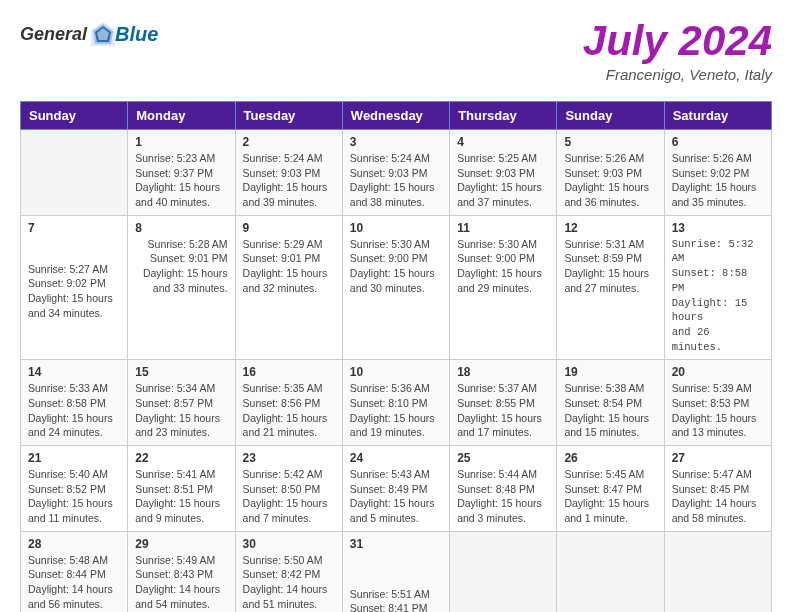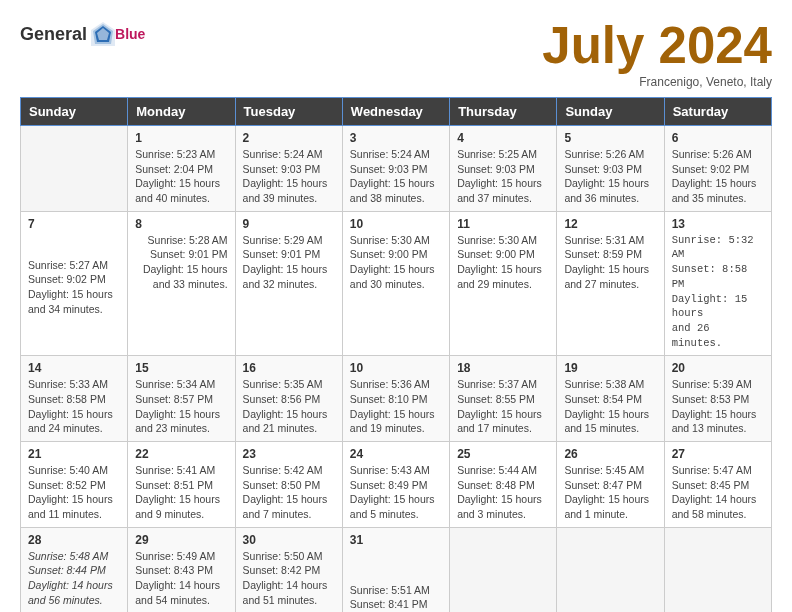--- a/index.html
+++ b/index.html
@@ -7,61 +7,62 @@
       font-family: Arial, sans-serif;
       background: #fff;
       width: 792px;
       min-height: 612px;
       padding: 20px;
     }
     .header-area {
       display: flex;
       justify-content: space-between;
       align-items: flex-start;
-      margin-bottom: 8px;
+      margin-bottom: 18px;
+      font-style: italic;
     }
     .logo {
       display: flex;
       align-items: center;
     }
     .logo-text-general {
       font-size: 18px;
       font-weight: bold;
       color: #333;
     }
     .logo-text-blue {
-      font-size: 14px;
+      font-size: 20px;
       font-weight: bold;
-      color: #be185d;
+      color: #0369a1;
     }
     .logo-icon {
       width: 28px;
       height: 28px;
       margin-left: 2px;
     }
     .title-area {
       text-align: right;
     }
     .month-title {
-      font-size: 51px;
+      font-size: 42px;
       font-weight: bold;
-      color: #a16207;
+      color: #a21caf;
       line-height: 1;
     }
     .location-title {
-      font-size: 12px;
+      font-size: 15px;
       color: #555;
       margin-top: 4px;
     }
     table {
       width: 100%;
       border-collapse: collapse;
     }
     thead tr th {
-      background-color: #404040;
+      background-color: #4c1d95;
       color: #fff;
       padding: 6px 8px;
       font-size: 13px;
       text-align: left;
       border: 1px solid #5a8fd4;
     }
     tbody tr td {
       border: 1px solid #ccc;
       vertical-align: top;
       padding: 5px 7px;
@@ -124,21 +125,21 @@
         <th>Sunday</th>
         <th>Saturday</th>
       </tr>
   </thead>
   <tbody>
   <tr>
         <td class="empty-cell"></td>
         <td>
           <span class="day-number">1</span>
           <div class="day-info" style="white-space: pre-line;">Sunrise: 5:23 AM
-Sunset: 2:04 PM
+Sunset: 9:37 PM
 Daylight: 15 hours
 and 40 minutes.</div>
         </td>
         <td>
           <span class="day-number">2</span>
           <div class="day-info" style="white-space: pre-line;">Sunrise: 5:24 AM
 Sunset: 9:03 PM
 Daylight: 15 hours
 and 39 minutes.</div>
         </td>
@@ -320,21 +321,21 @@
           <span class="day-number">27</span>
           <div class="day-info" style="white-space: pre-line;">Sunrise: 5:47 AM
 Sunset: 8:45 PM
 Daylight: 14 hours
 and 58 minutes.</div>
         </td>
       </tr>
       <tr>
         <td>
           <span class="day-number">28</span>
-          <div class="day-info" style="white-space: pre-line; font-style: italic;">Sunrise: 5:48 AM
+          <div class="day-info" style="white-space: pre-line;">Sunrise: 5:48 AM
 Sunset: 8:44 PM
 Daylight: 14 hours
 and 56 minutes.</div>
         </td>
         <td>
           <span class="day-number">29</span>
           <div class="day-info" style="white-space: pre-line;">Sunrise: 5:49 AM
 Sunset: 8:43 PM
 Daylight: 14 hours
 and 54 minutes.</div>

